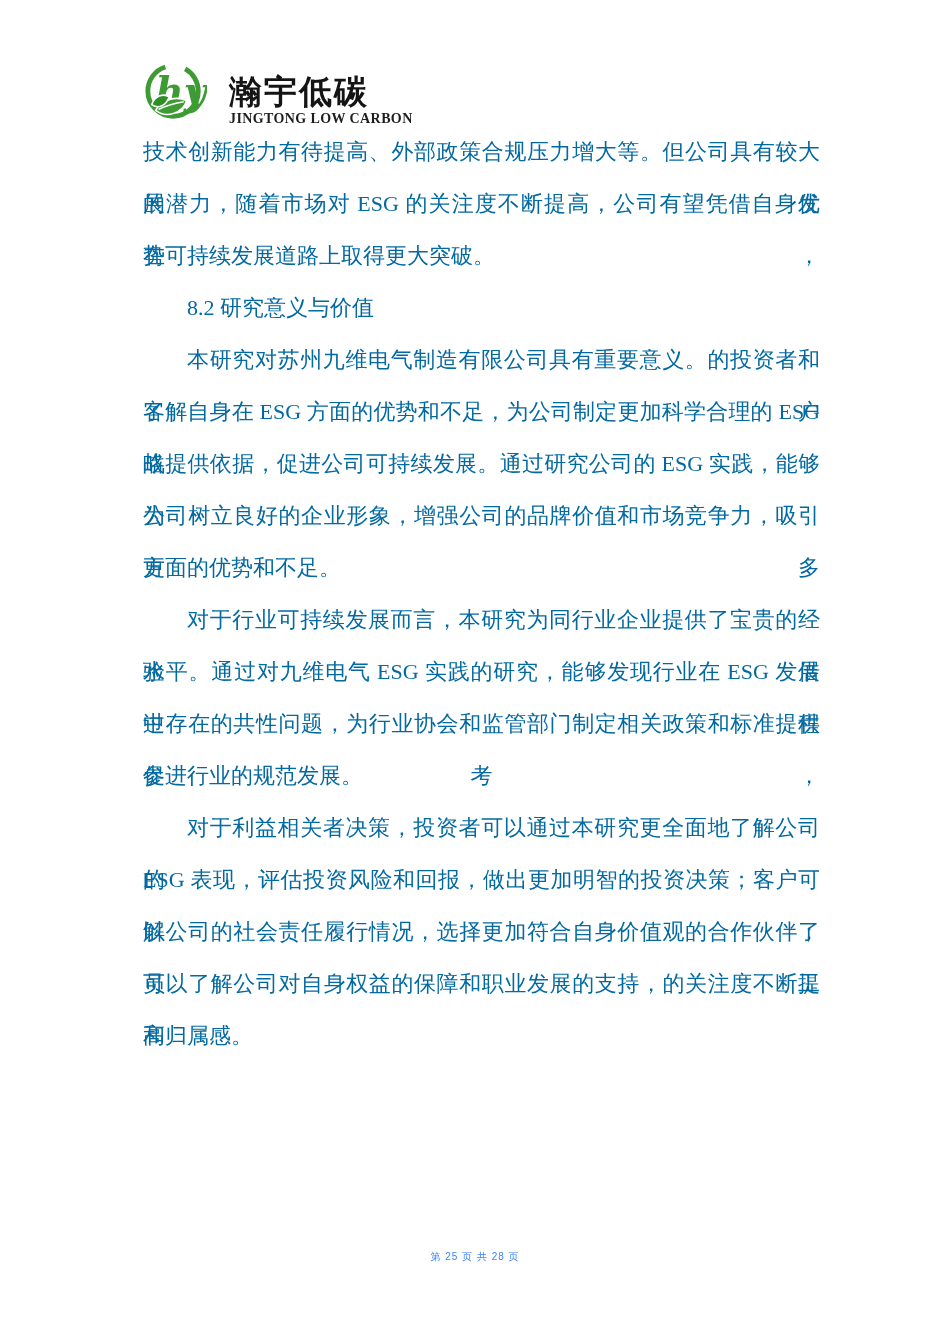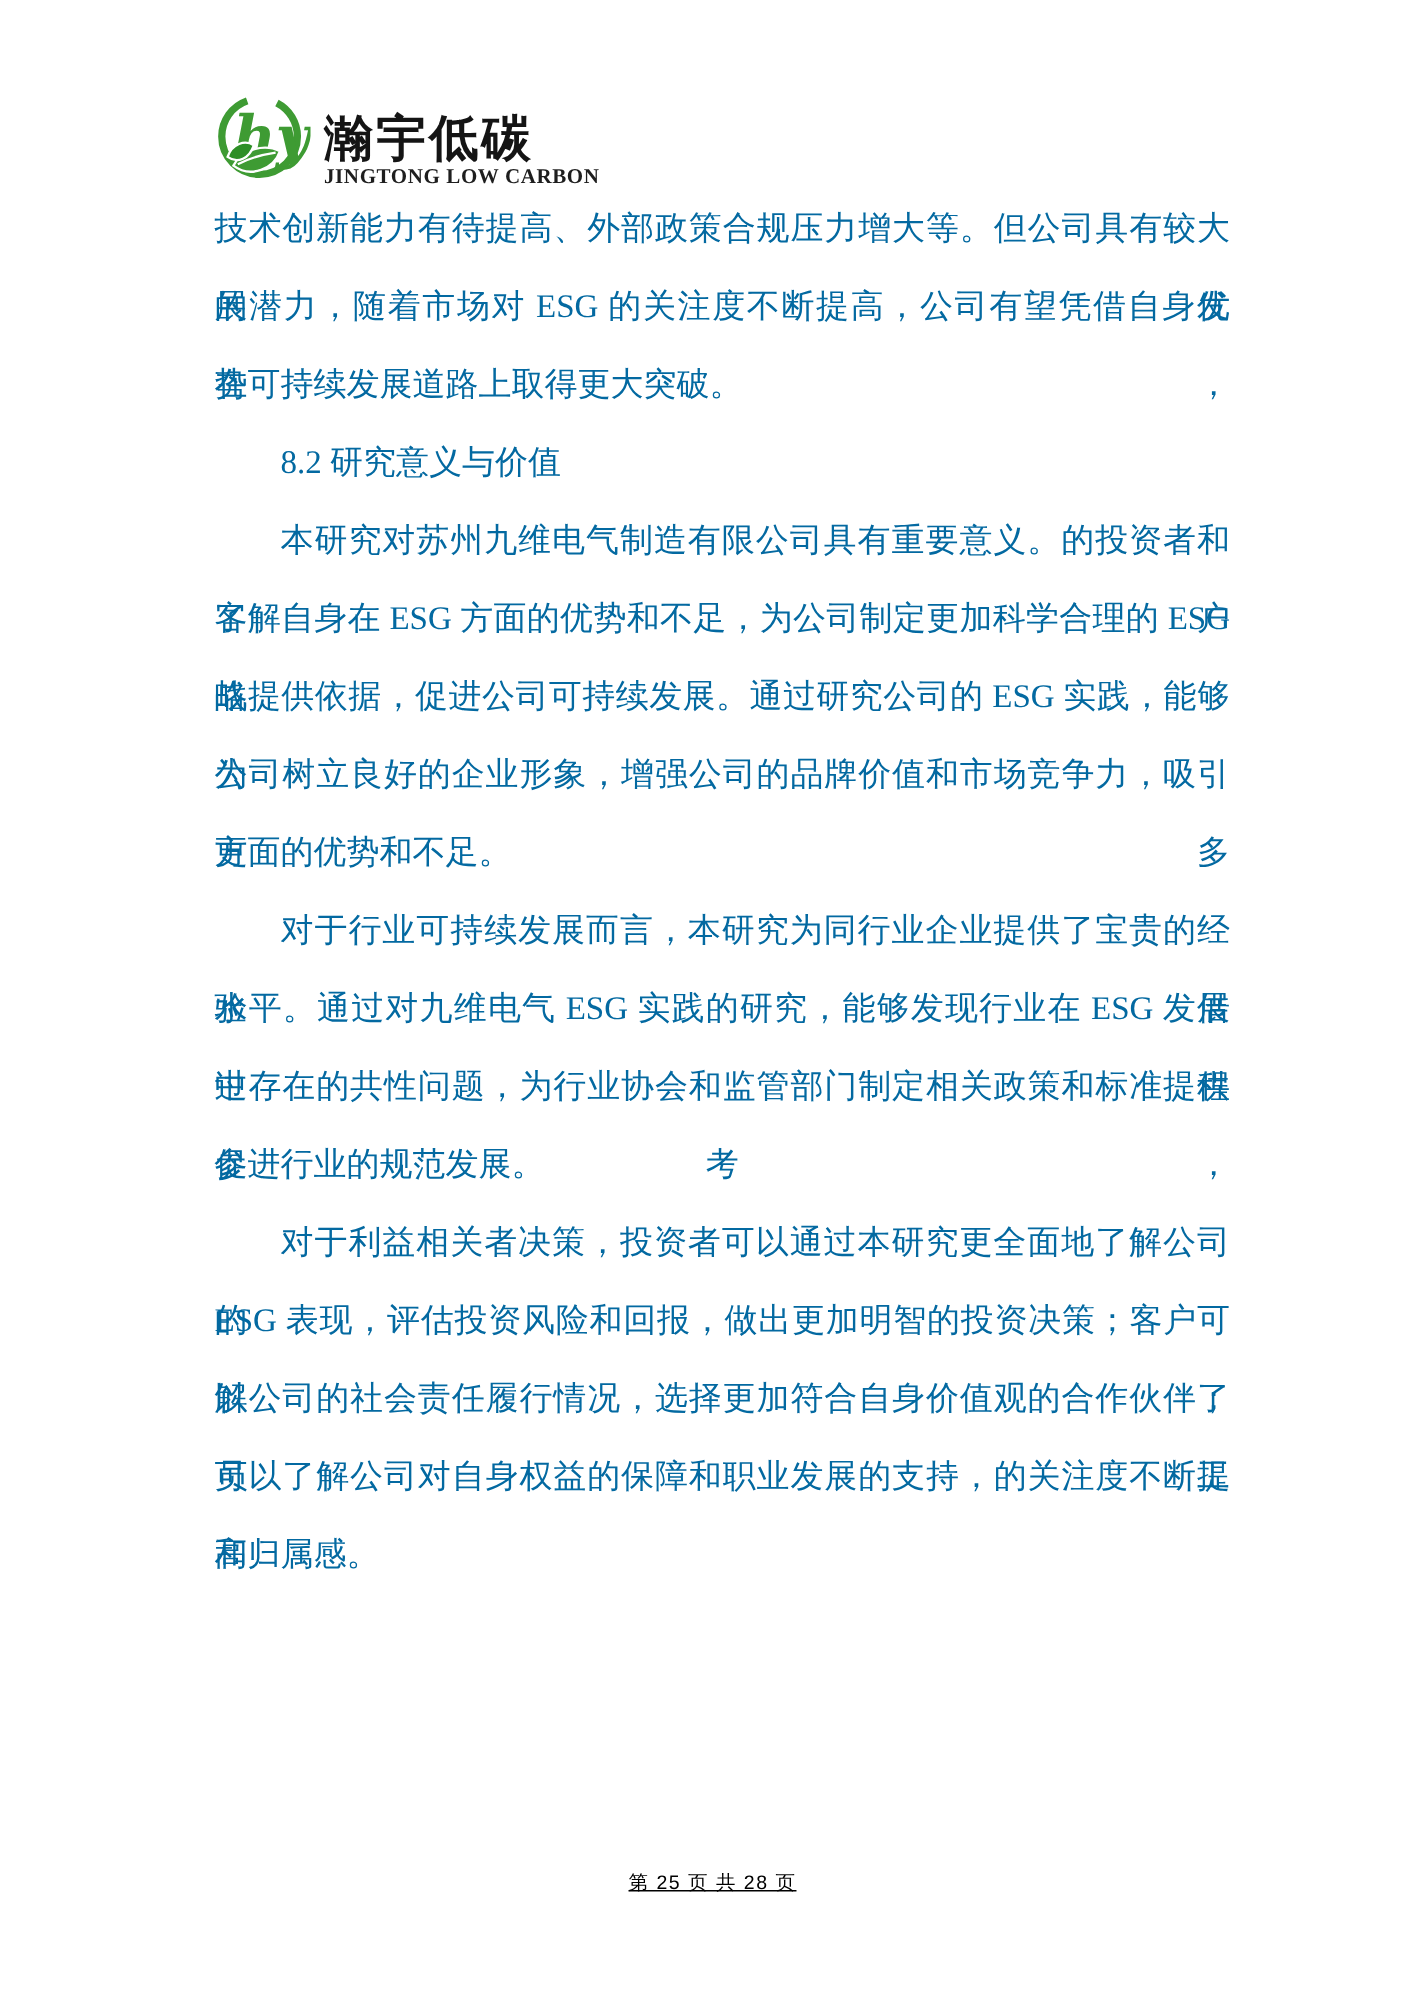--- a/index.html
+++ b/index.html
@@ -23,21 +23,21 @@
     top: 58px;
     display: flex;
     align-items: flex-end;
   }
   .logo-mark {
     width: 64px;
     height: 68px;
     display: block;
     flex: 0 0 auto;
   }
-  .logo-text { margin-left: 9px; padding-top: 9px; }
+  .logo-text { margin-left: 22px; padding-top: 9px; }
   .brand-cn {
     font-family: "Liberation Sans", "DejaVu Sans", sans-serif;
     font-weight: 900;
     font-size: 33px;
     line-height: 1;
     color: #141414;
     letter-spacing: 2px;
     white-space: nowrap;
   }
   .brand-en {
@@ -72,24 +72,23 @@
   
   .footer {
     position: absolute;
     left: 0;
     top: 1246px;
     width: 100%;
     text-align: center;
   }
   .page-label {
     font-family: "Liberation Sans", "DejaVu Sans", sans-serif;
-    font-size: 13px;
-    color: #000000;
+    font-size: 10px;
+    color: #3b82f6;
     letter-spacing: 1px;
-    text-decoration: underline;
   }
 </style>
 </head>
 <body>
 
 <div class="page">
 
   <header class="logo">
     <svg class="logo-mark" viewBox="0 0 66 68" aria-hidden="true">
       <circle cx="31" cy="33" r="26" fill="none" stroke-width="5" pathLength="100" stroke-dasharray="70 13" stroke="#3e9b33"></circle>

